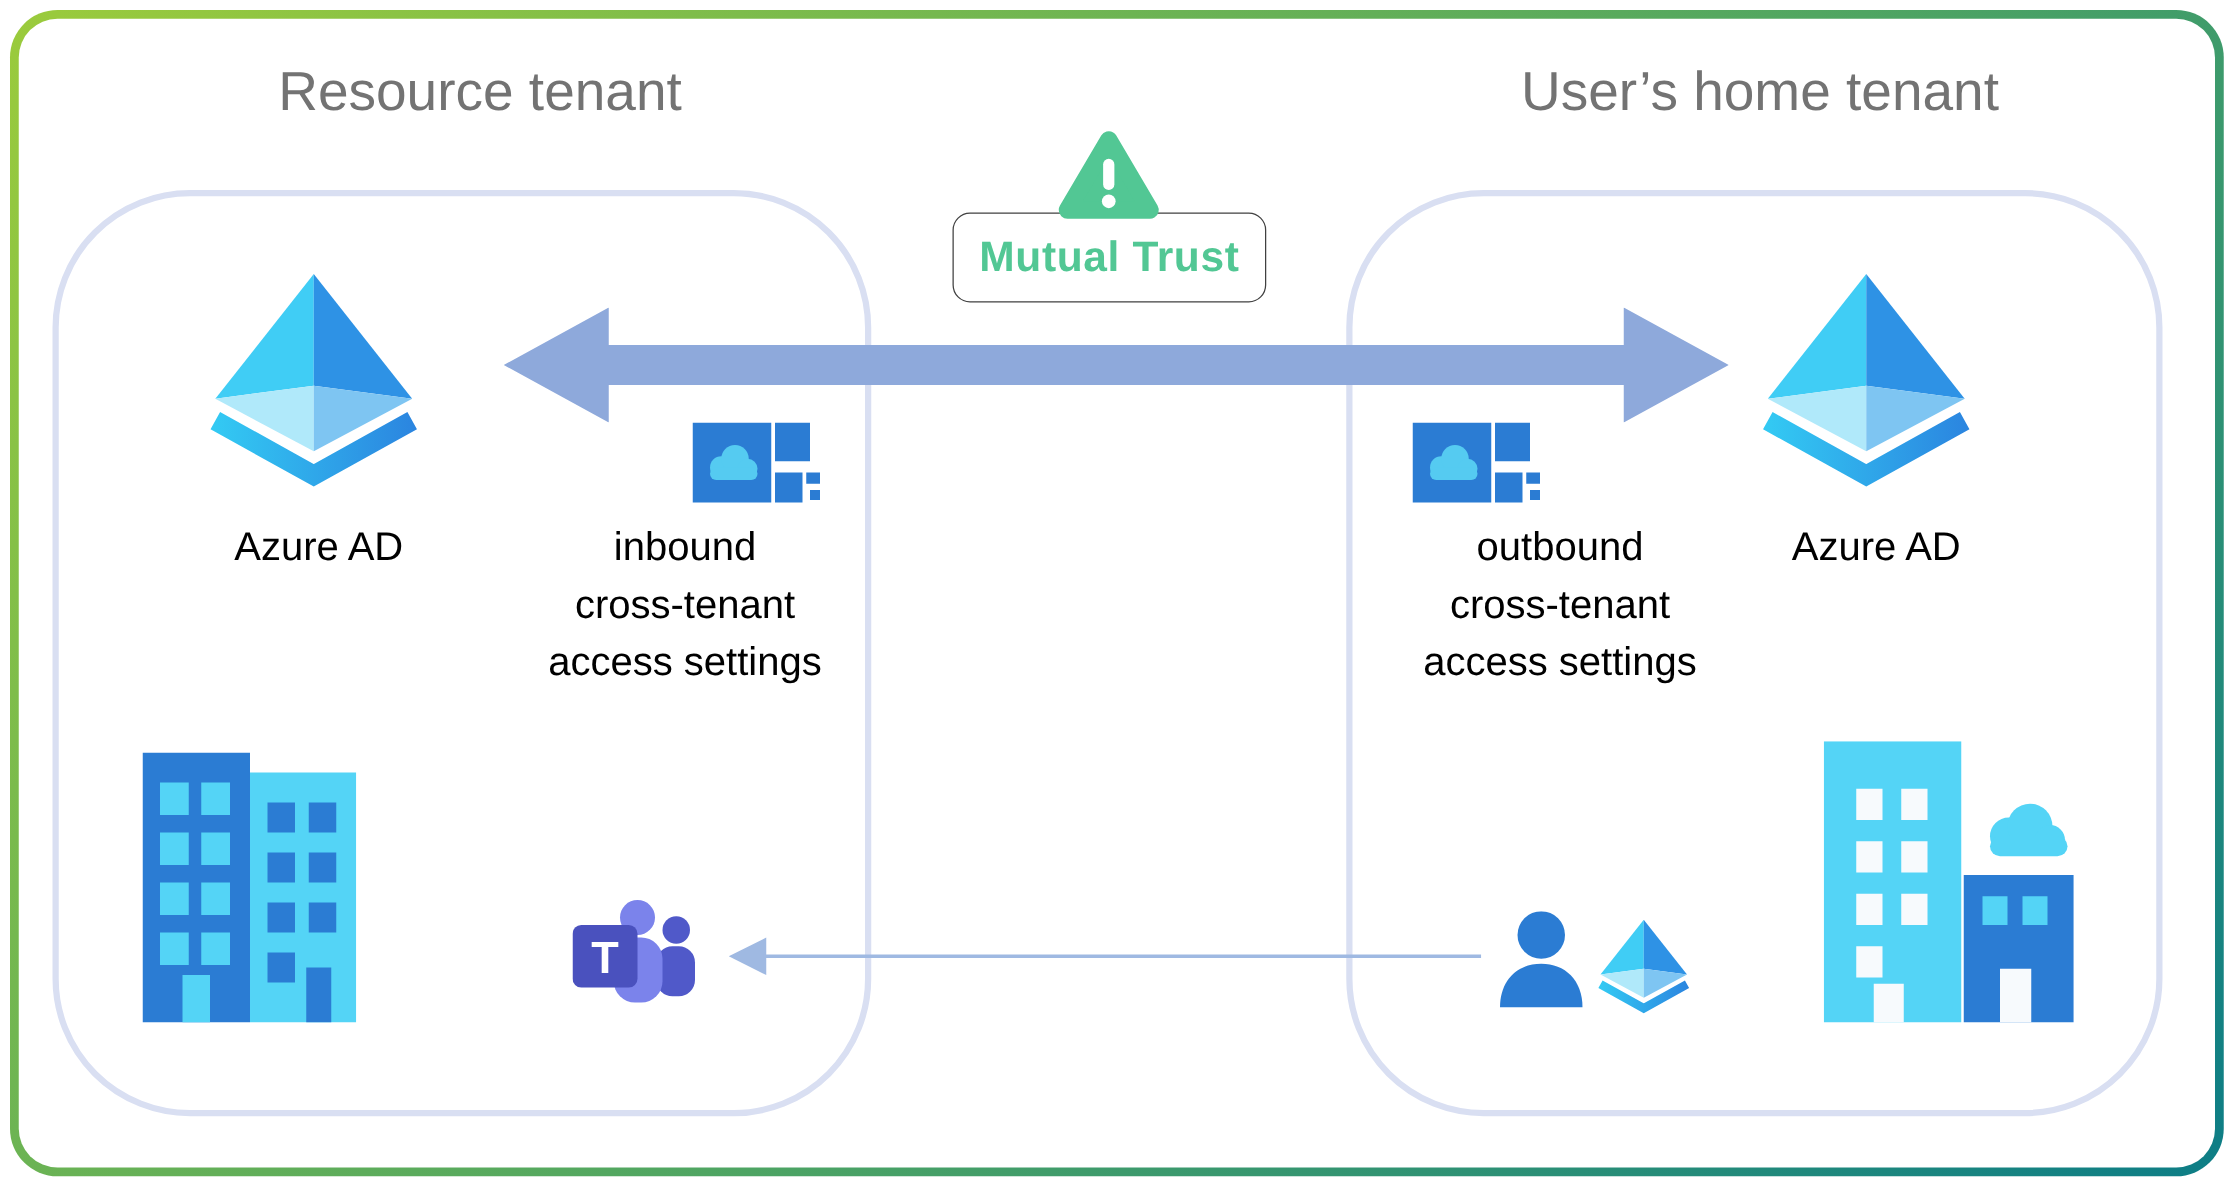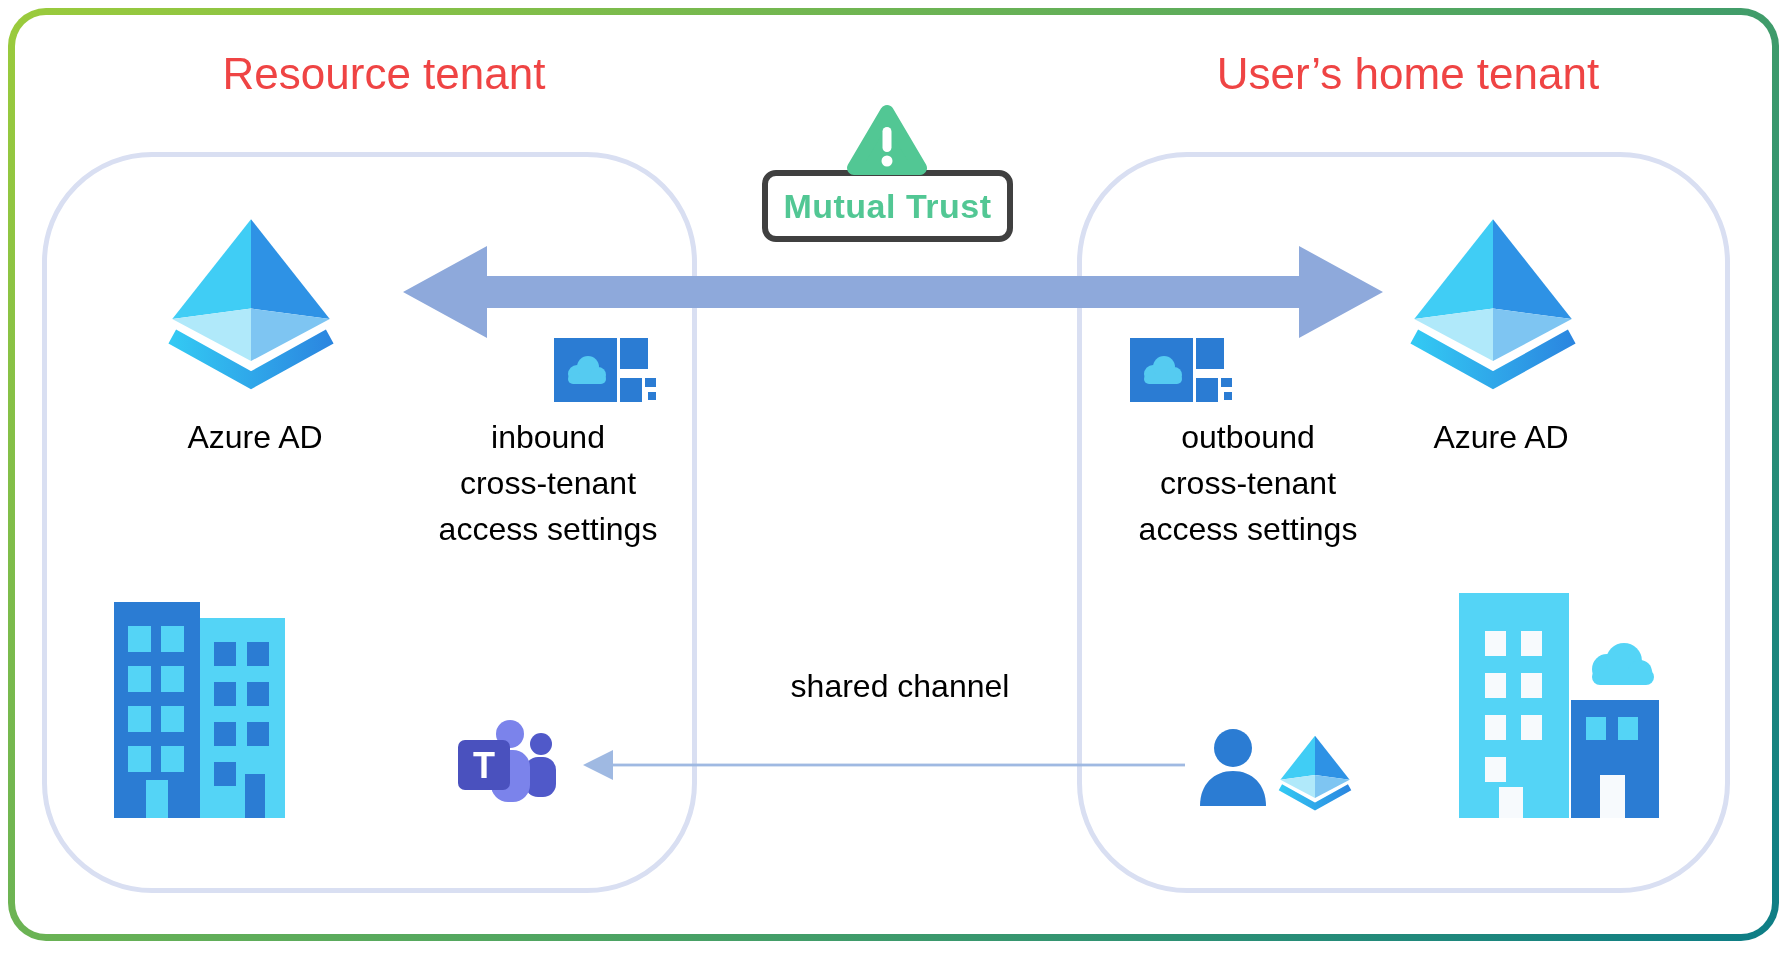--- a/index.html
+++ b/index.html
@@ -9,31 +9,31 @@
   
   .frame{left:8px;top:8px;width:1771px;height:933px;border-radius:38px;
          background:linear-gradient(135deg,#9BCB3C 0%,#4FA562 55%,#0D7D86 100%);}
   .frame-inner{position:absolute;inset:7px;border-radius:31px;background:#ffffff;}
   
   .tenant-box{top:152px;height:741px;border:5px solid #D9DFF2;border-radius:110px;
               background:#ffffff;box-sizing:border-box;}
   .tenant-box.left{left:42px;width:655px;}
   .tenant-box.right{left:1077px;width:653px;}
   
-  .tenant-title{top:46px;height:56px;font-size:44px;color:#ef4444;text-align:center;
+  .tenant-title{top:46px;height:56px;font-size:44px;color:#737373;text-align:center;
                 line-height:56px;white-space:nowrap;}
   .tenant-title.left{left:184px;width:400px;}
   .tenant-title.right{left:1158px;width:500px;}
   
   .lbl{color:#000000;font-size:32px;text-align:center;line-height:46px;}
   .azure-lbl{top:414px;width:250px;height:46px;white-space:nowrap;}
   .settings-lbl{top:414px;width:300px;}
   .teams-lbl{left:700px;top:662px;width:400px;line-height:48px;}
   
-  .trust-badge{left:762px;top:170px;width:251px;height:72px;border:6px solid #404040;
+  .trust-badge{left:762px;top:170px;width:251px;height:72px;border:1px solid #404040;
                border-radius:14px;background:#ffffff;box-sizing:border-box;
                display:flex;align-items:center;justify-content:center;}
   .trust-badge span{font-size:34px;font-weight:bold;color:#52C794;letter-spacing:0.5px;}
   svg{display:block;}
 </style>
 </head>
 <body>
 
 <div class="stage">
 
@@ -159,21 +159,20 @@
     <rect x="0" y="22" width="52" height="50" rx="7" fill="#4A51BE"></rect>
     <text x="26" y="60" text-anchor="middle" font-family="Liberation Sans, sans-serif" font-size="36" font-weight="bold" fill="#ffffff">T</text>
   </svg>
 
   <svg class="abs" style="left:583px;top:749px" width="602" height="32" viewBox="0 0 602 32">
     <polygon points="0,16 30,1 30,31" fill="#9FB9E2"></polygon>
     <rect x="28" y="14.6" width="574" height="2.8" fill="#9FB9E2"></rect>
   </svg>
 
   <div class="abs lbl teams-lbl">
-    <div>shared channel</div>
   </div>
 
   <svg class="abs" style="left:1198px;top:729px" width="70" height="77" viewBox="0 0 70 77">
     <circle cx="35" cy="19" r="19" fill="#2B7CD3"></circle>
     <path d="M2,77 C2,55 16,42 35,42 C54,42 68,55 68,77 Z" fill="#2B7CD3"></path>
   </svg>
   <svg class="abs" style="left:1275px;top:735px" width="80" height="77" viewBox="0 0 104 100">
     <polygon points="52,1 7,58 52,52" fill="#40CDF5"></polygon>
     <polygon points="52,1 52,52 97,58" fill="#2E92E5"></polygon>
     <polygon points="7,58 52,52 52,82" fill="#B0E9FA"></polygon>

